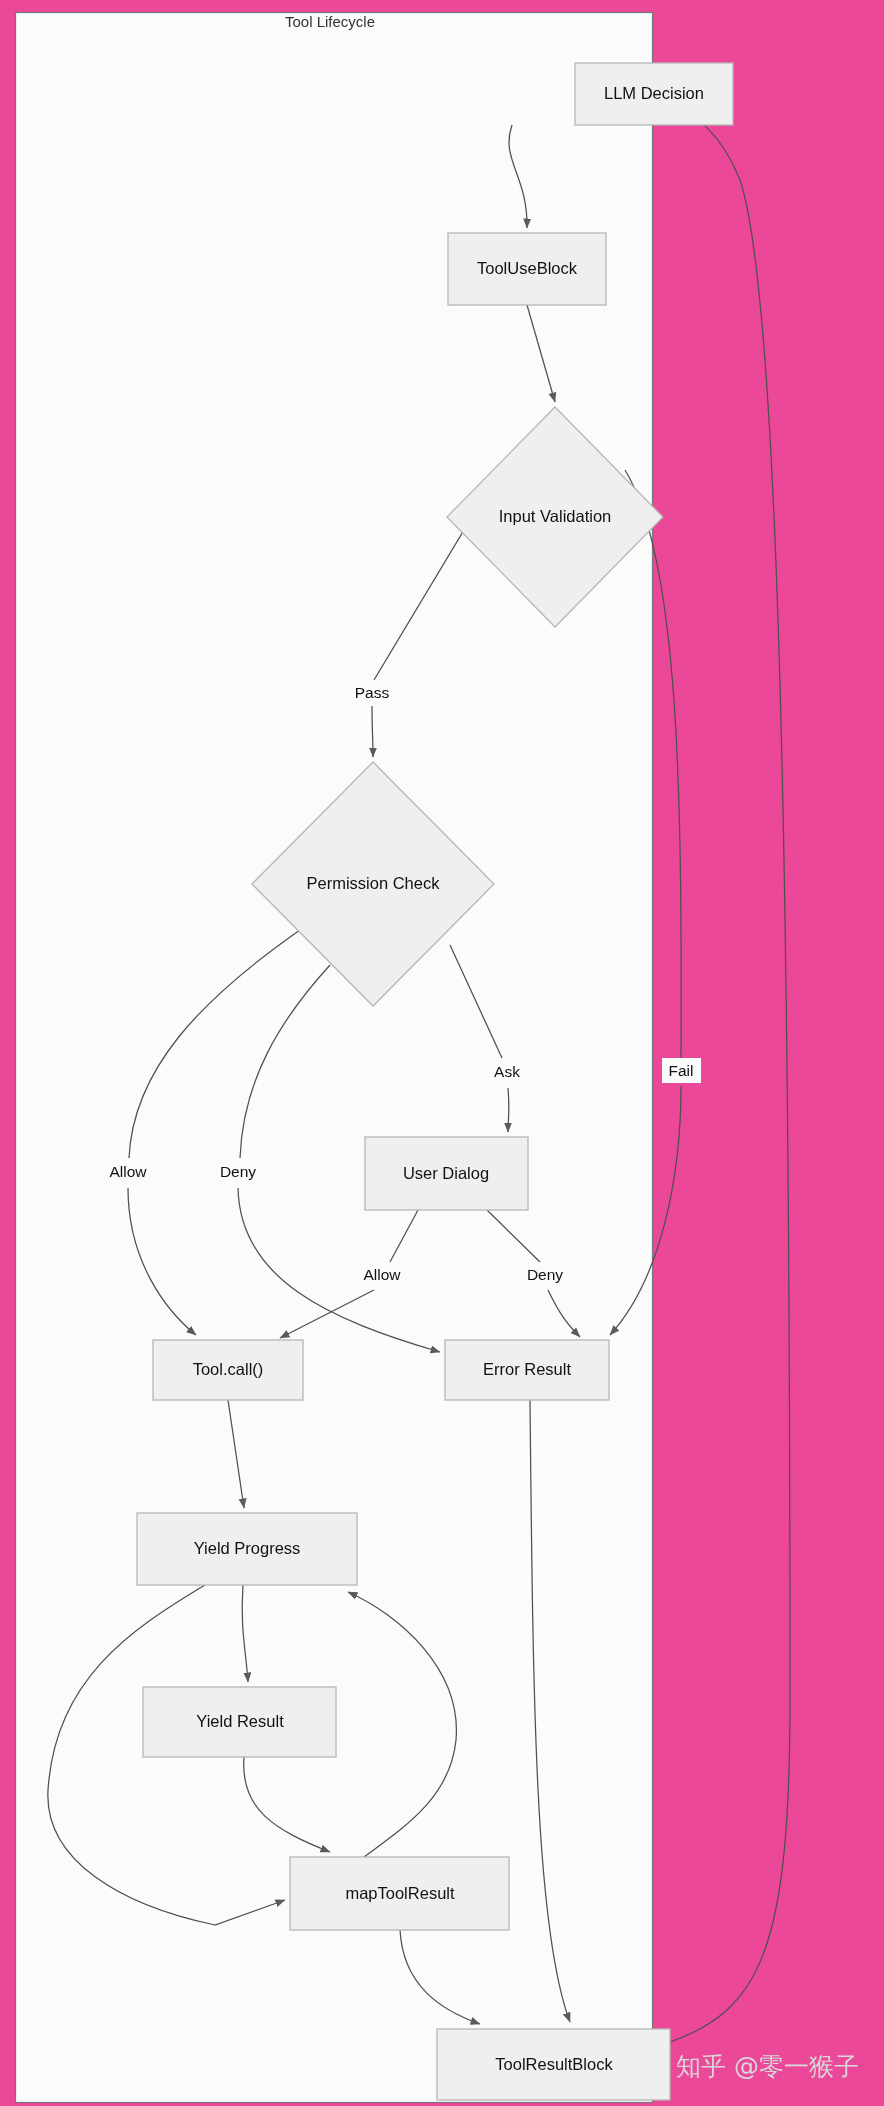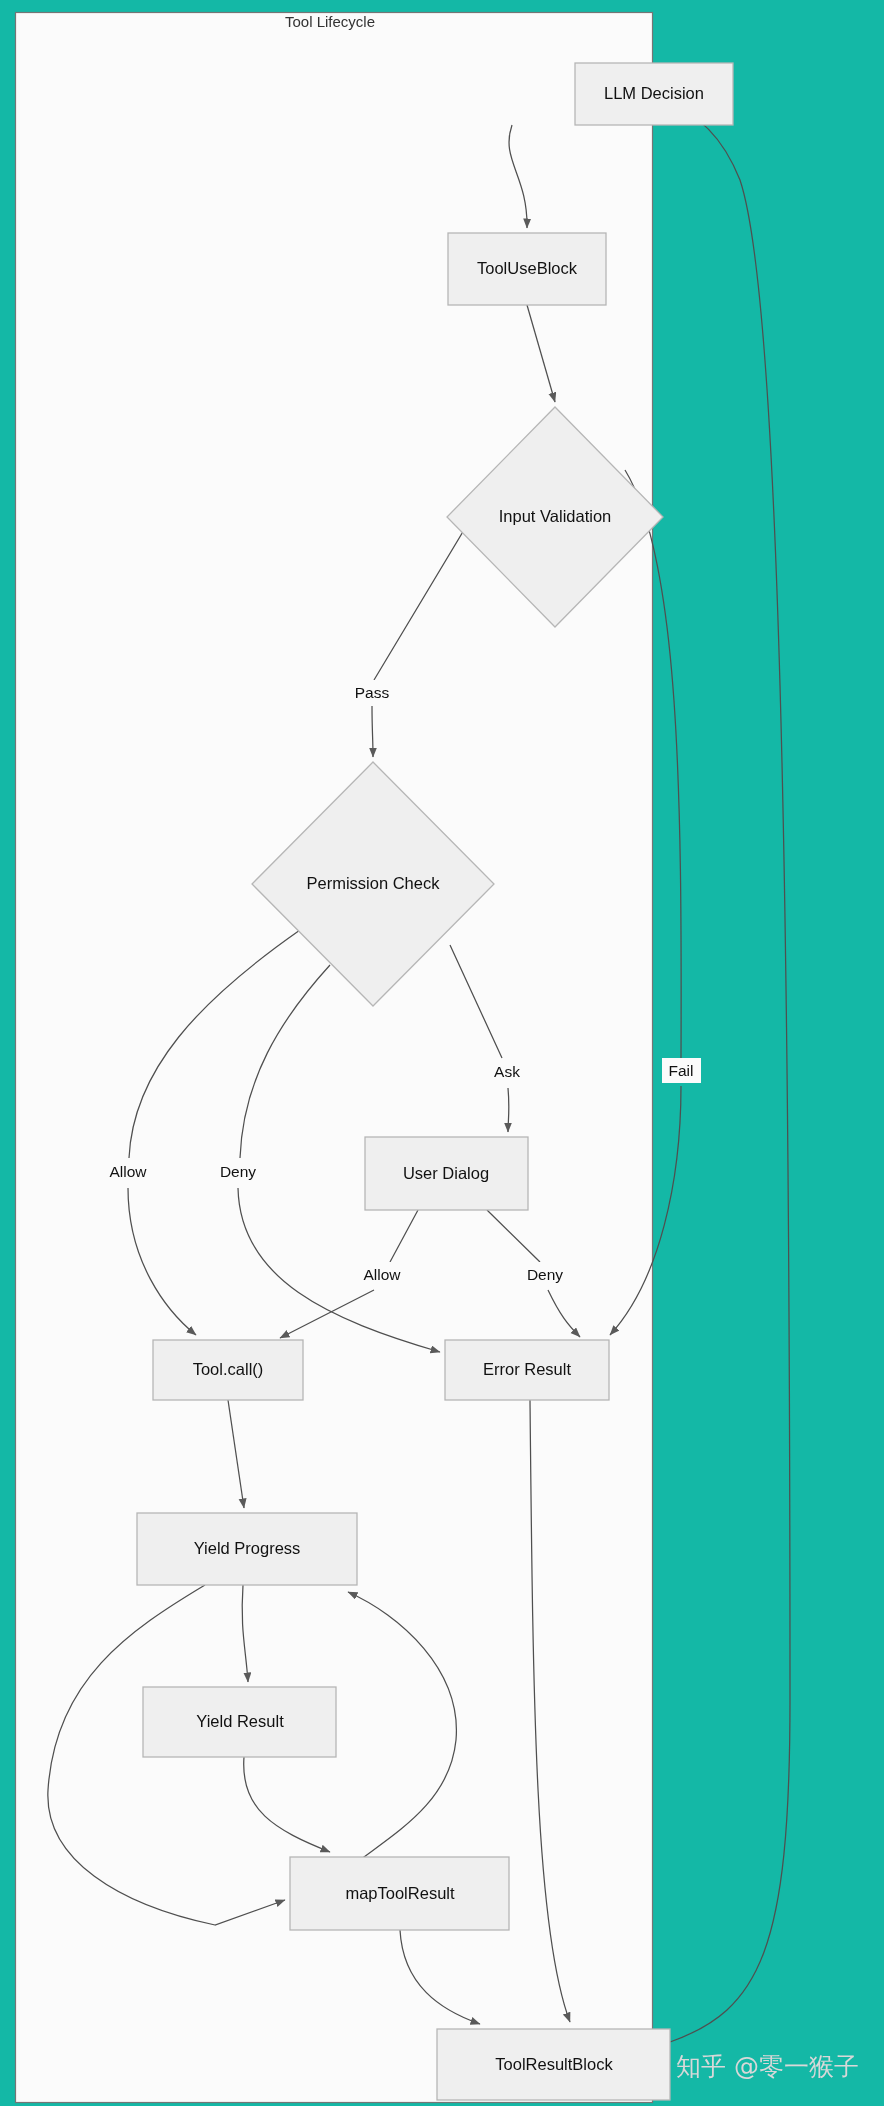--- a/index.html
+++ b/index.html
@@ -7,21 +7,21 @@
     padding: 0;
     background: #ffffff;
   }
   body {
     font-family: "Liberation Sans", sans-serif;
   }
   #canvas {
     position: relative;
     width: 884px;
     height: 2106px;
-    background: #14b8a6;
+    background: #ec4899;
     overflow: hidden;
   }
   #diagram-svg {
     position: absolute;
     left: 0;
     top: 0;
     width: 884px;
     height: 2106px;
   }
   .frame-rect {

